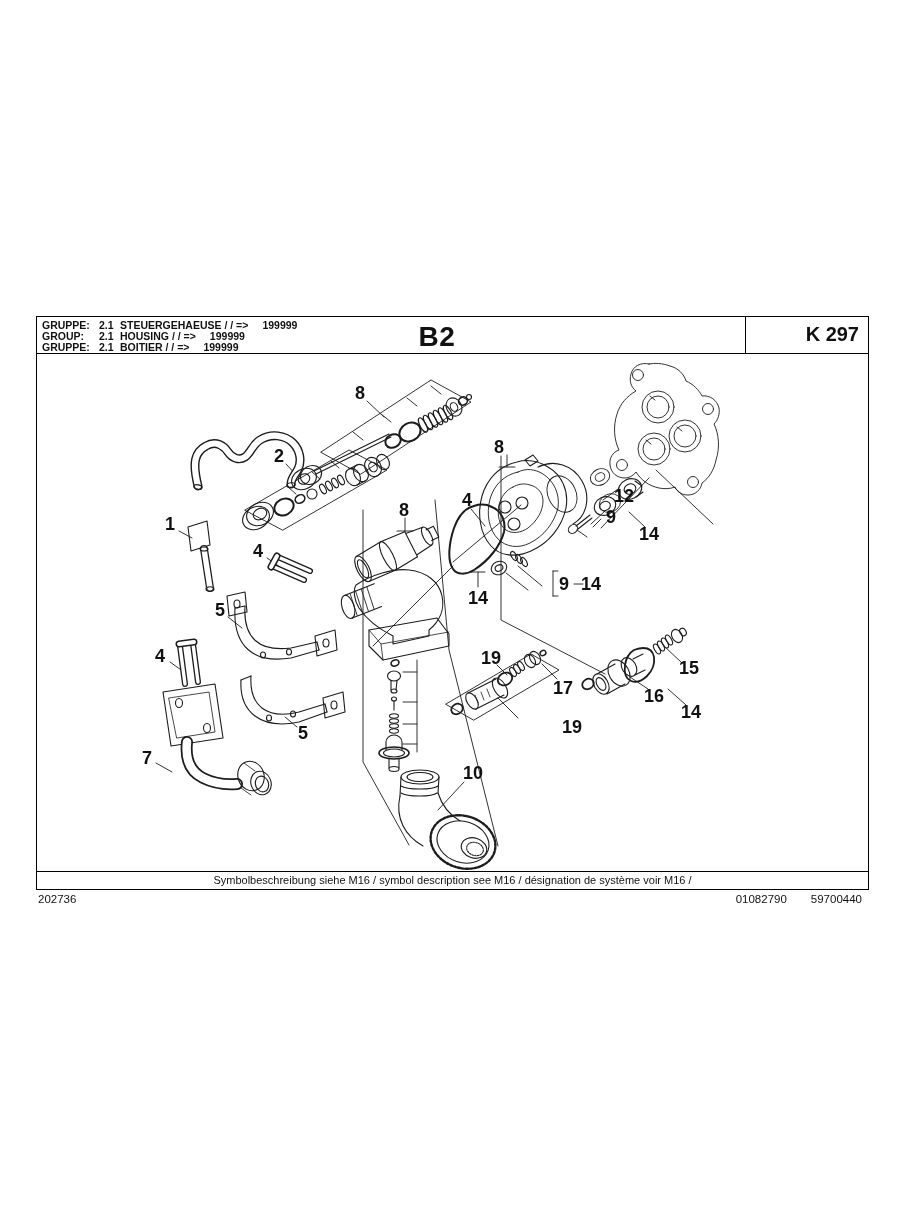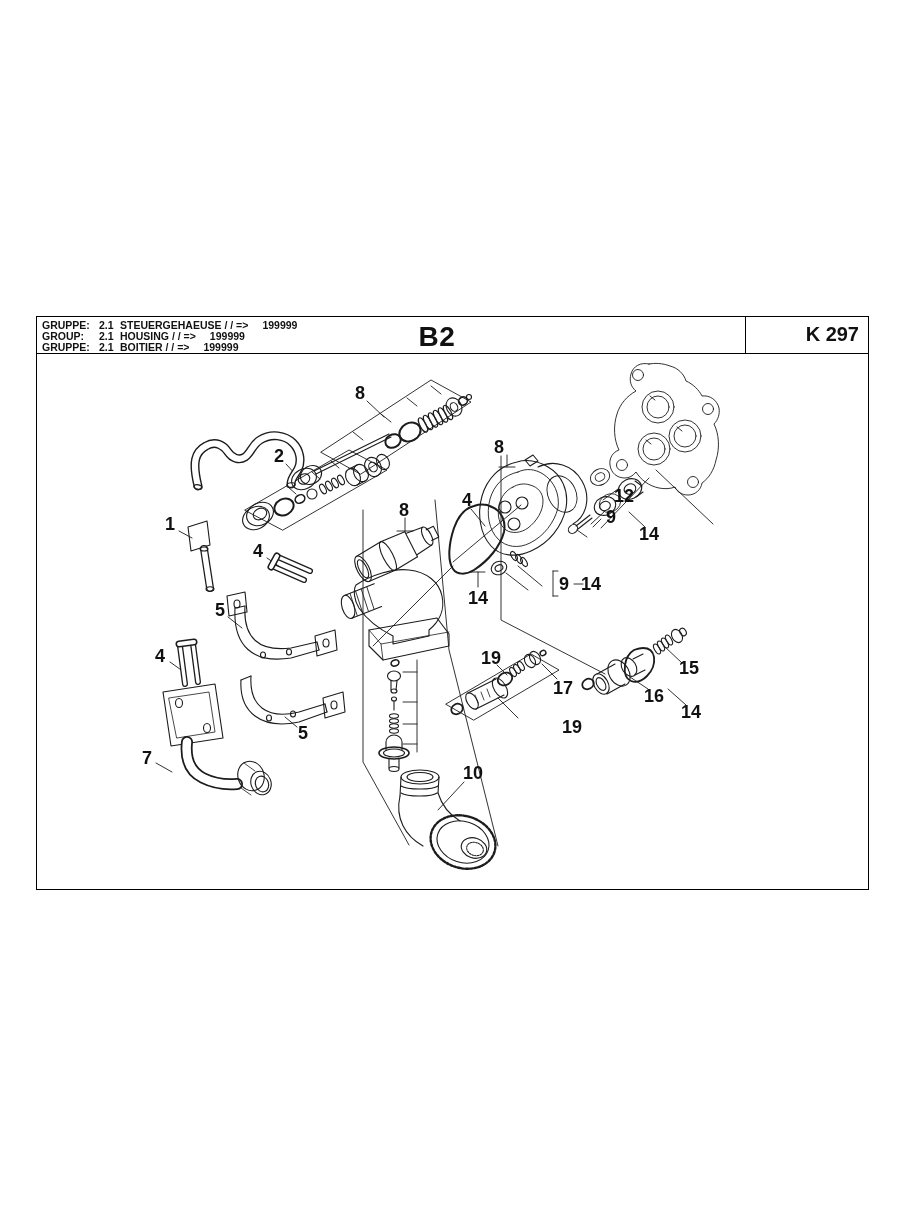--- a/index.html
+++ b/index.html
@@ -327,20 +327,21 @@
             <ellipse cx="664" cy="643" rx="2.5" ry="5.5" transform="rotate(-30 664 643)"></ellipse>
             <ellipse cx="668" cy="640" rx="2.5" ry="5.5" transform="rotate(-30 668 640)"></ellipse>
             <ellipse cx="676" cy="636" rx="5" ry="7" transform="rotate(-30 676 636)"></ellipse>
             <ellipse cx="682" cy="632" rx="3" ry="4" transform="rotate(-30 682 632)"></ellipse>
           </g>
 
         </g>
       </svg>
     </div>
 
+    <div class="footer-bar">Symbolbeschreibung siehe M16 / symbol description see M16 / désignation de système voir M16 /</div>
   </div>
 
   <div class="callout-layer">
       <div class="callout" style="left: 360px; top: 393px;">8</div>
       <div class="callout" style="left: 279px; top: 456px;">2</div>
       <div class="callout" style="left: 170px; top: 524px;">1</div>
       <div class="callout" style="left: 258px; top: 551px;">4</div>
       <div class="callout" style="left: 220px; top: 610px;">5</div>
       <div class="callout" style="left: 160px; top: 656px;">4</div>
       <div class="callout" style="left: 147px; top: 758px;">7</div>
@@ -356,14 +357,21 @@
       <div class="callout" style="left: 564px; top: 584px;">9</div>
       <div class="callout" style="left: 591px; top: 584px;">14</div>
       <div class="callout" style="left: 491px; top: 658px;">19</div>
       <div class="callout" style="left: 563px; top: 688px;">17</div>
       <div class="callout" style="left: 524px; top: 727px; margin-left: 48px;">19</div>
       <div class="callout" style="left: 689px; top: 668px;">15</div>
       <div class="callout" style="left: 654px; top: 696px;">16</div>
       <div class="callout" style="left: 691px; top: 712px;">14</div>
     </div>
 
+  <div class="bottom-row">
+    <span>202736</span>
+    <span class="bottom-right">
+      <span>01082790</span>
+      <span>59700440</span>
+    </span>
+  </div>
 
 </div>
 
 </body></html>

